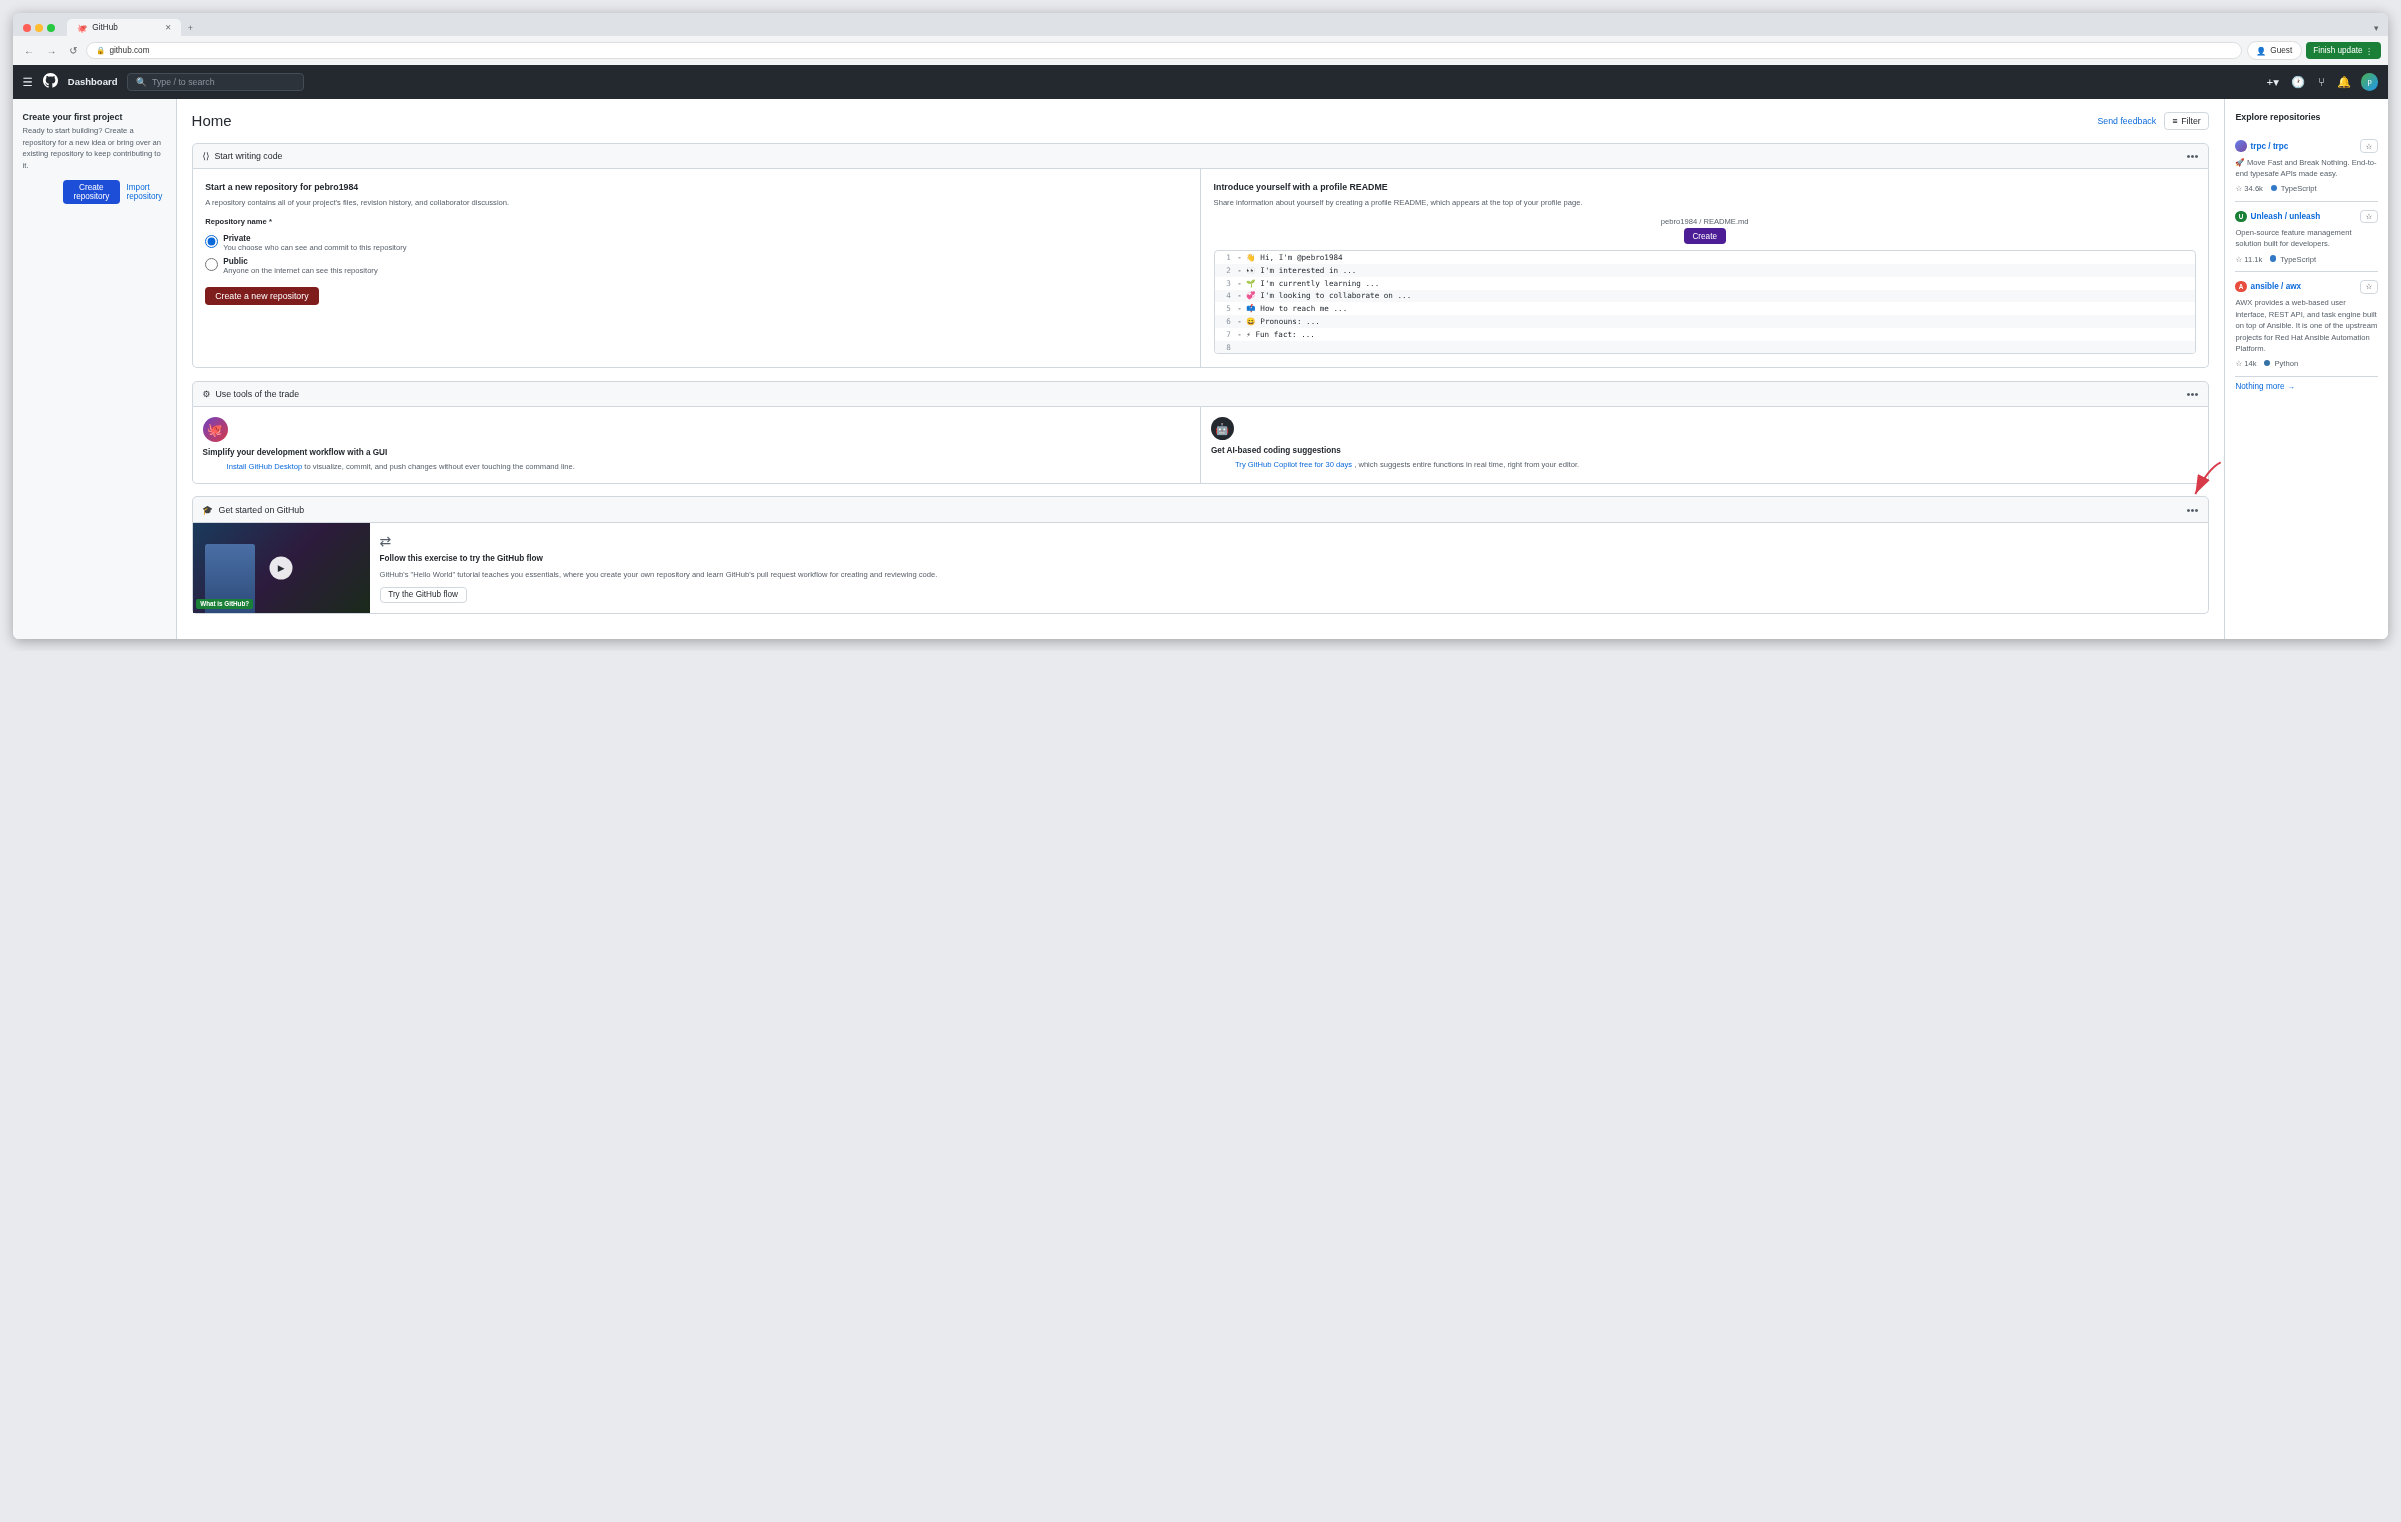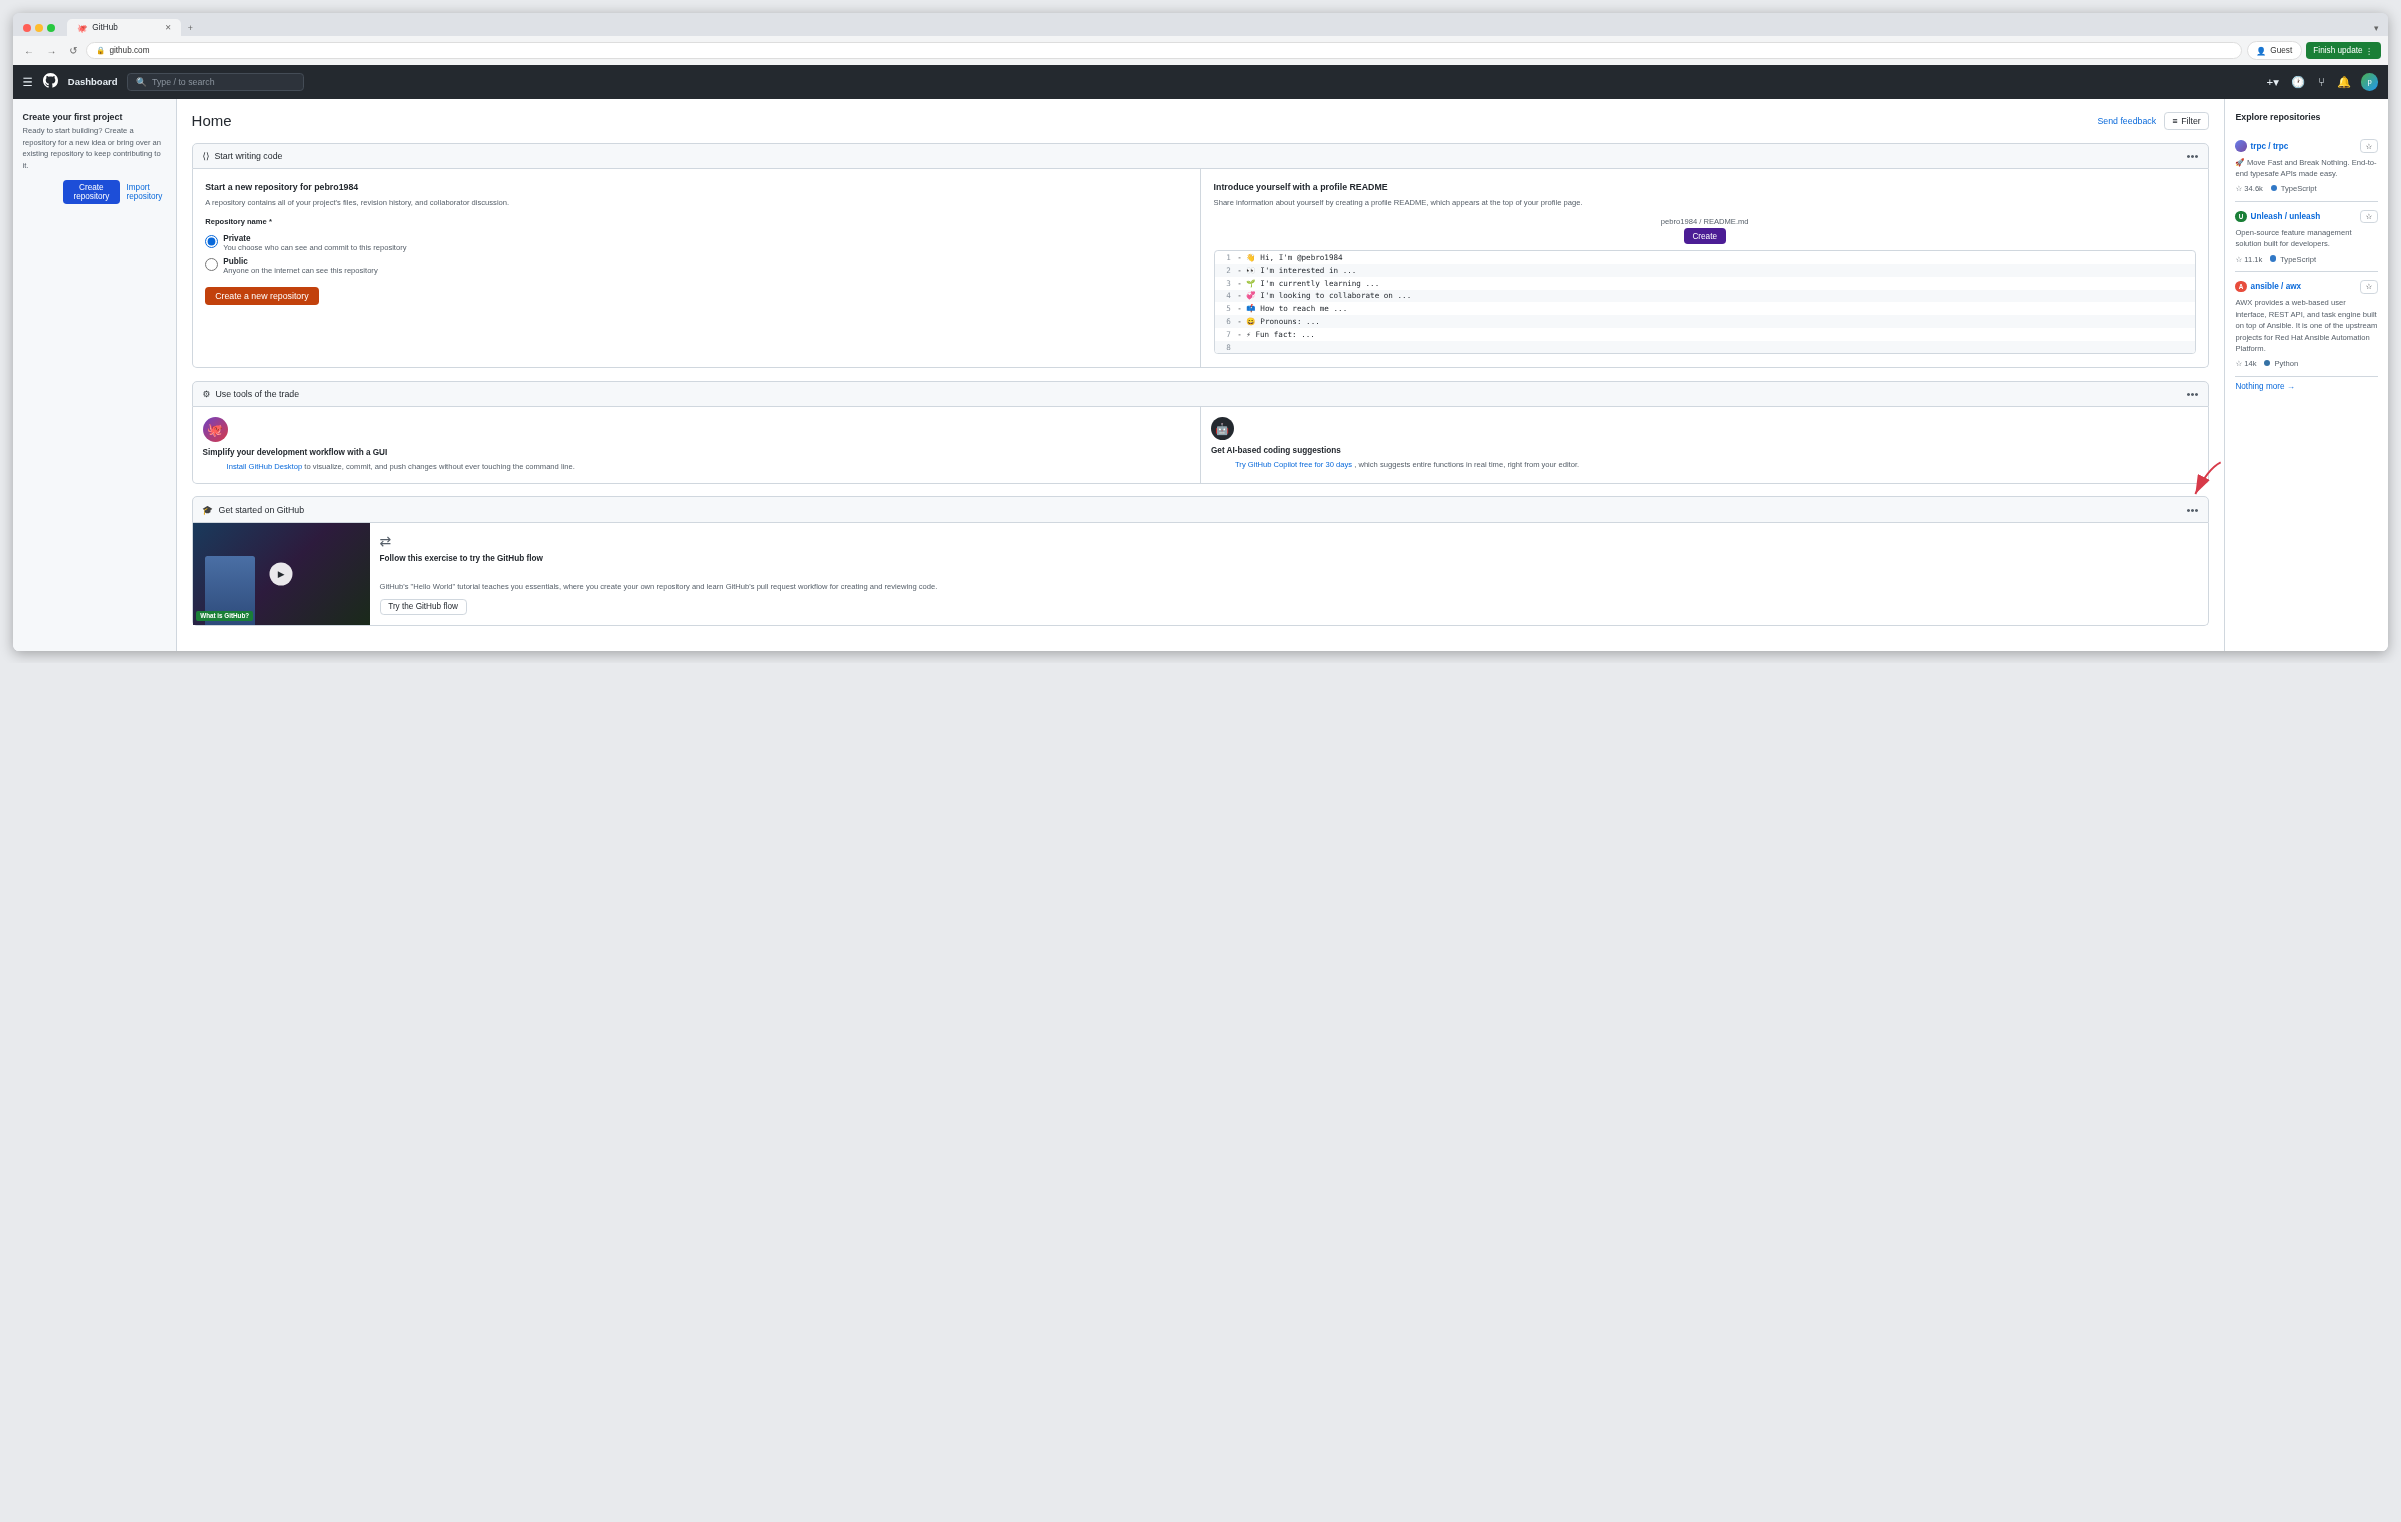--- a/index.html
+++ b/index.html
@@ -64,21 +64,21 @@
     .card-title { font-size: 8.8px; font-weight: 600; color: #24292f; margin-bottom: 5px; }
     .card-desc { font-size: 7.6px; color: #57606a; line-height: 1.5; margin-bottom: 8.8px; }
     .form-group { margin-bottom: 7.6px; }
     .form-label { font-size: 7.6px; font-weight: 600; color: #24292f; margin-bottom: 2.5px; display: block; }
     .form-input { width: 100%; border: 0.6px solid #d0d7de; border-radius: 3.8px; padding: 3.8px 6.3px; font-size: 8.8px; color: #24292f; background: white; outline: none; }
     .radio-group { margin-bottom: 6.3px; }
     .radio-item { display: flex; align-items: flex-start; gap: 5px; margin-bottom: 5px; }
     .radio-item input[type="radio"] { margin-top: 1.3px; accent-color: #0969da; }
     .radio-label-title { font-size: 8.2px; font-weight: 600; color: #24292f; }
     .radio-label-desc { font-size: 7.6px; color: #57606a; }
-    .btn-green-create { background: #c2410c; color: white; border: none; border-radius: 3.8px; padding: 3.8px 10px; font-size: 8.8px; font-weight: 500; cursor: pointer; margin-top: 6.3px; }
+    .btn-green-create { background: #7f1d1d; color: white; border: none; border-radius: 3.8px; padding: 3.8px 10px; font-size: 8.8px; font-weight: 500; cursor: pointer; margin-top: 6.3px; }
 
     
     .readme-path { font-size: 7.6px; color: #57606a; margin-bottom: 6.3px; display: flex; align-items: center; gap: 2.5px; flex-direction: column; }
     .readme-create-btn { background: #4c1d95; color: white; border: none; border-radius: 3.8px; padding: 3.2px 8.8px; font-size: 8.2px; cursor: pointer; }
     .readme-file-box { border: 0.6px solid #d0d7de; border-radius: 3.8px; overflow: hidden; font-size: 7.6px; }
     .readme-file-row { padding: 1.9px 6.3px; display: flex; gap: 6.3px; color: #57606a; font-family: monospace; font-size: 7.6px; }
     .readme-file-row:nth-child(even) { background: #f6f8fa; }
     .line-num { color: #8b949e; min-width: 10px; text-align: right; }
     .line-content { color: #24292f; }
     .tools-inner { display: flex; gap: 0; }
@@ -87,21 +87,21 @@
     .tool-title { font-size: 8.2px; font-weight: 600; color: #24292f; margin-bottom: 3.8px; }
     .tool-desc { font-size: 7.6px; color: #57606a; line-height: 1.5; }
     .tool-link { color: #0969da; text-decoration: none; padding-left: 24px; }
     .started-inner { display: flex; gap: 0; }
     .started-video { width: 177px; min-width: 177px; background: #1c2128; position: relative; overflow: hidden; min-height: 82px; display: flex; align-items: flex-end; }
     .started-video-overlay { position: absolute; top: 0; left: 0; right: 0; bottom: 0; background: linear-gradient(135deg, #1a3a5c 0%, #2d1b3d 50%, #1a2a1a 100%); }
     .started-video-person { position: absolute; bottom: 0; left: 12.6px; width: 50px; height: 69px; background: linear-gradient(180deg, #4a6fa5 0%, #2d4a7a 100%); border-radius: 2.5px 2.5px 0 0; }
     .started-video-badge { position: absolute; bottom: 3.8px; left: 3.8px; background: #1a7f37; color: white; font-size: 6.3px; font-weight: 600; padding: 1.3px 3.8px; border-radius: 1.9px; }
     .started-video-play { position: absolute; top: 50%; left: 50%; transform: translate(-50%, -50%); width: 23px; height: 23px; background: rgba(255,255,255,0.9); border-radius: 50%; display: flex; align-items: center; justify-content: center; color: #24292f; font-size: 8.8px; }
     .started-content { flex: 1; padding: 10px; }
-    .started-title { font-size: 8.2px; font-weight: 600; color: #24292f; margin-bottom: 18px; }
+    .started-title { font-size: 8.2px; font-weight: 600; color: #24292f; margin-bottom: 6px; }
     .started-desc { font-size: 7.6px; color: #57606a; line-height: 1.5; margin-bottom: 6.3px; }
     .try-btn { background: white; border: 0.6px solid #d0d7de; border-radius: 3.8px; padding: 2.5px 7.6px; font-size: 8.2px; cursor: pointer; color: #24292f; }
 
     
     .explore-title { font-size: 8.8px; font-weight: 600; color: #24292f; margin-bottom: 10px; }
     .repo-item { padding: 7.6px 0; border-bottom: 0.6px solid #d0d7de; }
     .repo-item:last-child { border-bottom: none; }
     .repo-item-header { display: flex; align-items: center; justify-content: space-between; margin-bottom: 3.8px; }
     .repo-item-name { font-size: 8.2px; font-weight: 600; color: #0969da; cursor: pointer; display: flex; align-items: center; gap: 3.8px; }
     .repo-avatar { width: 11.4px; height: 11.4px; border-radius: 50%; display: flex; align-items: center; justify-content: center; font-size: 6.3px; color: white; font-weight: bold; }

